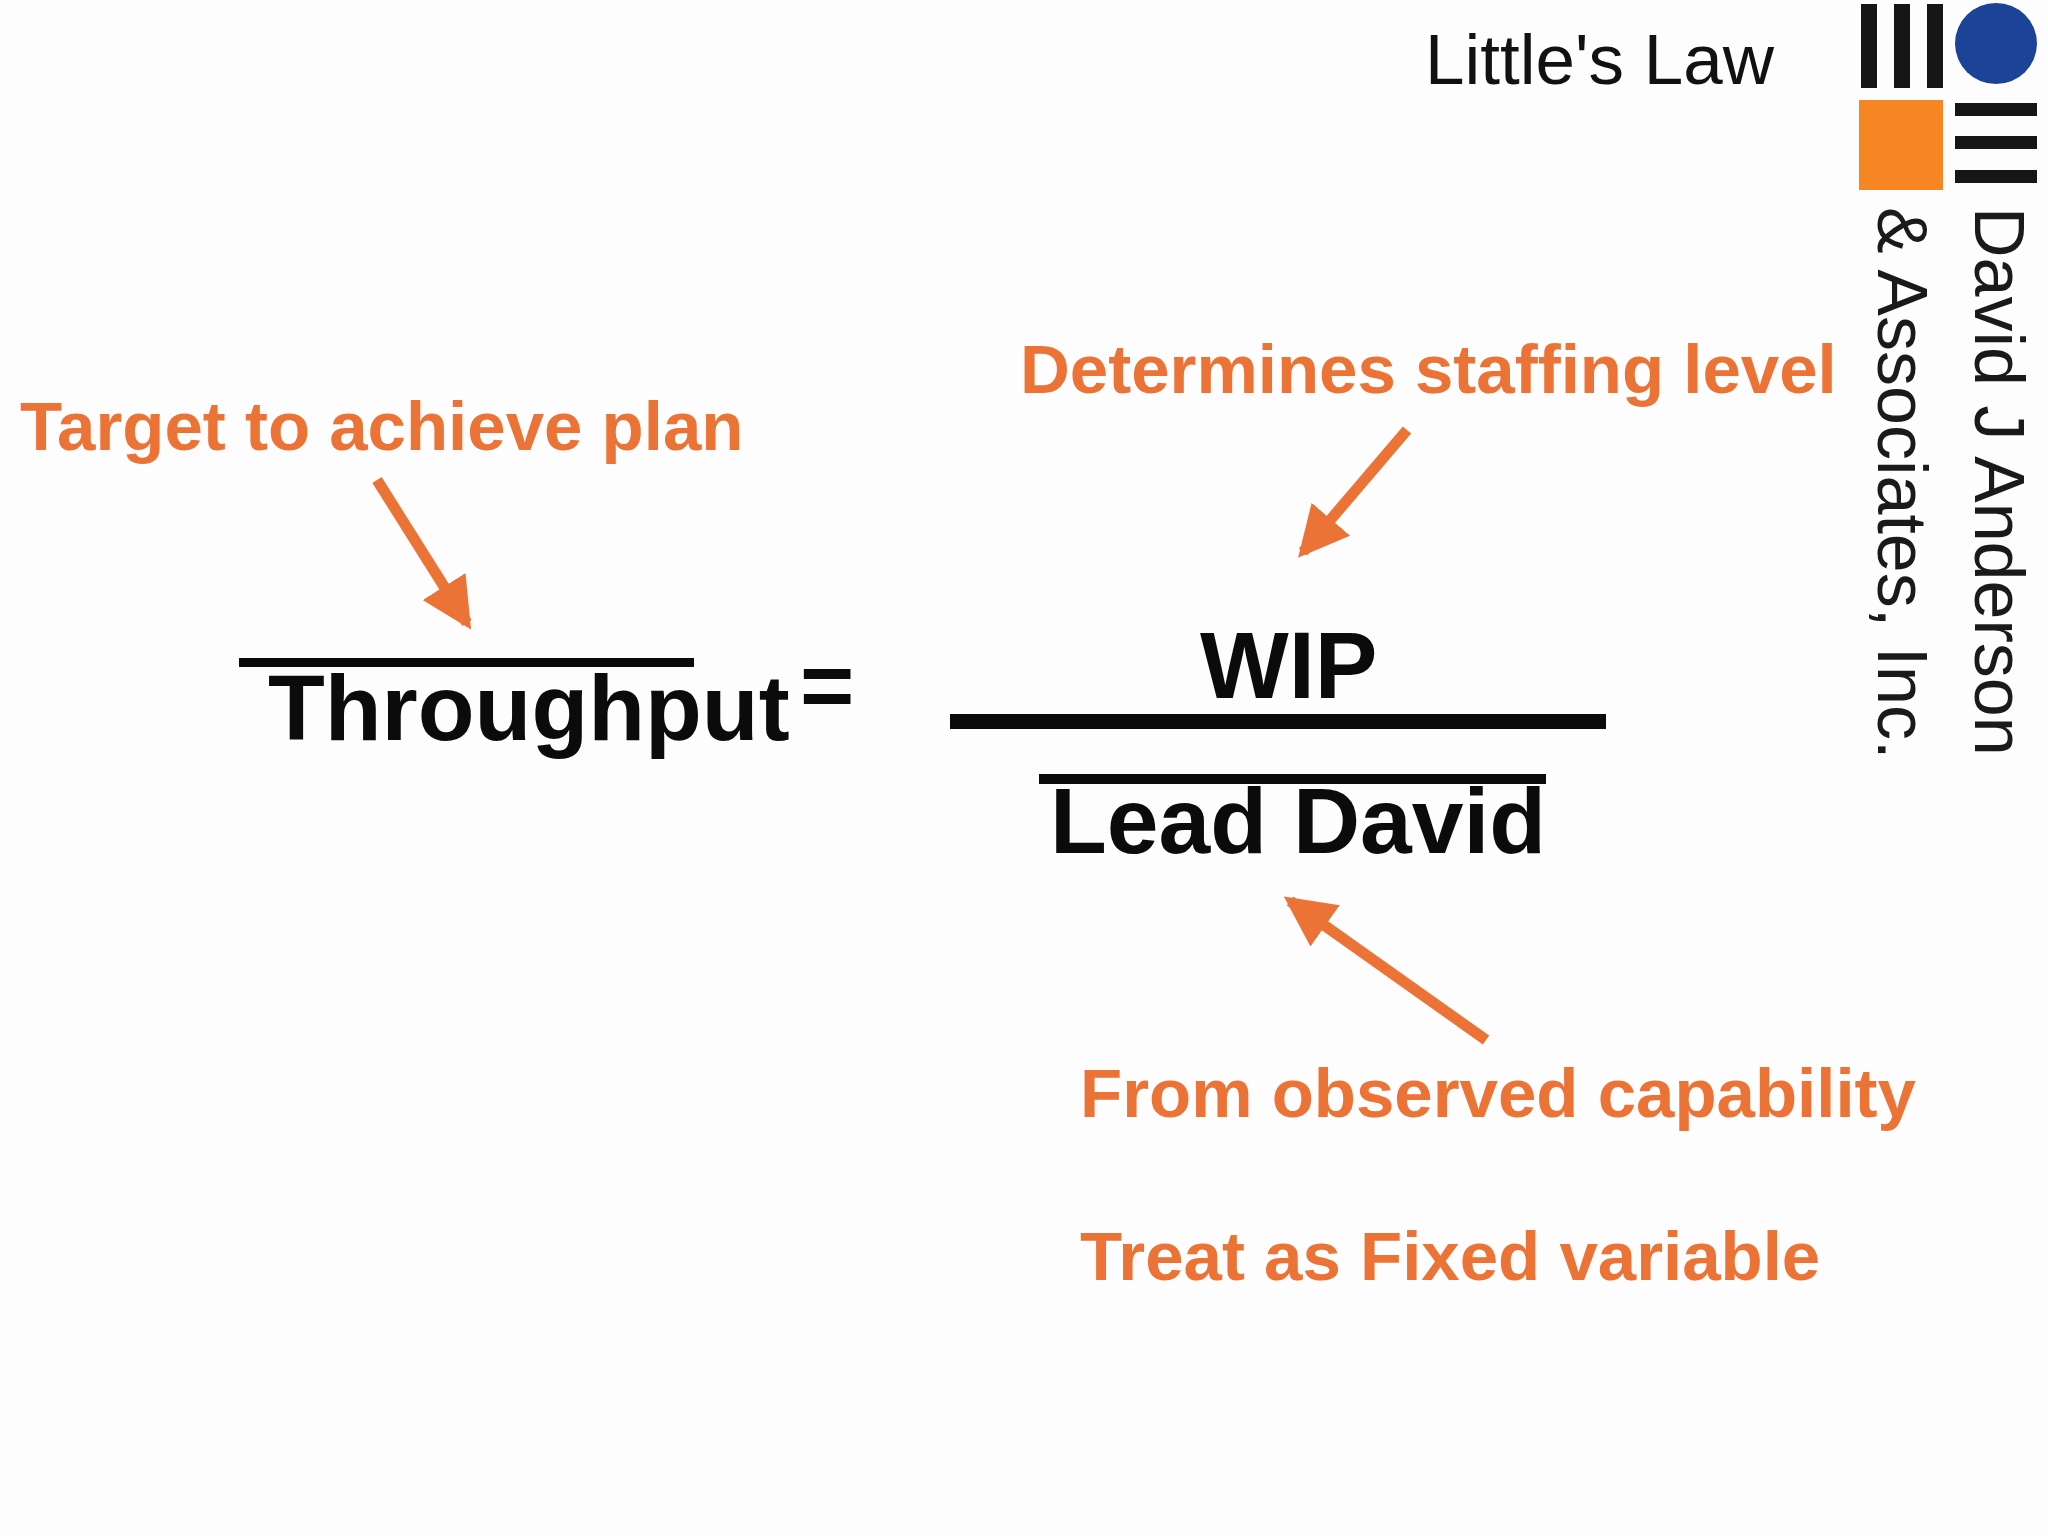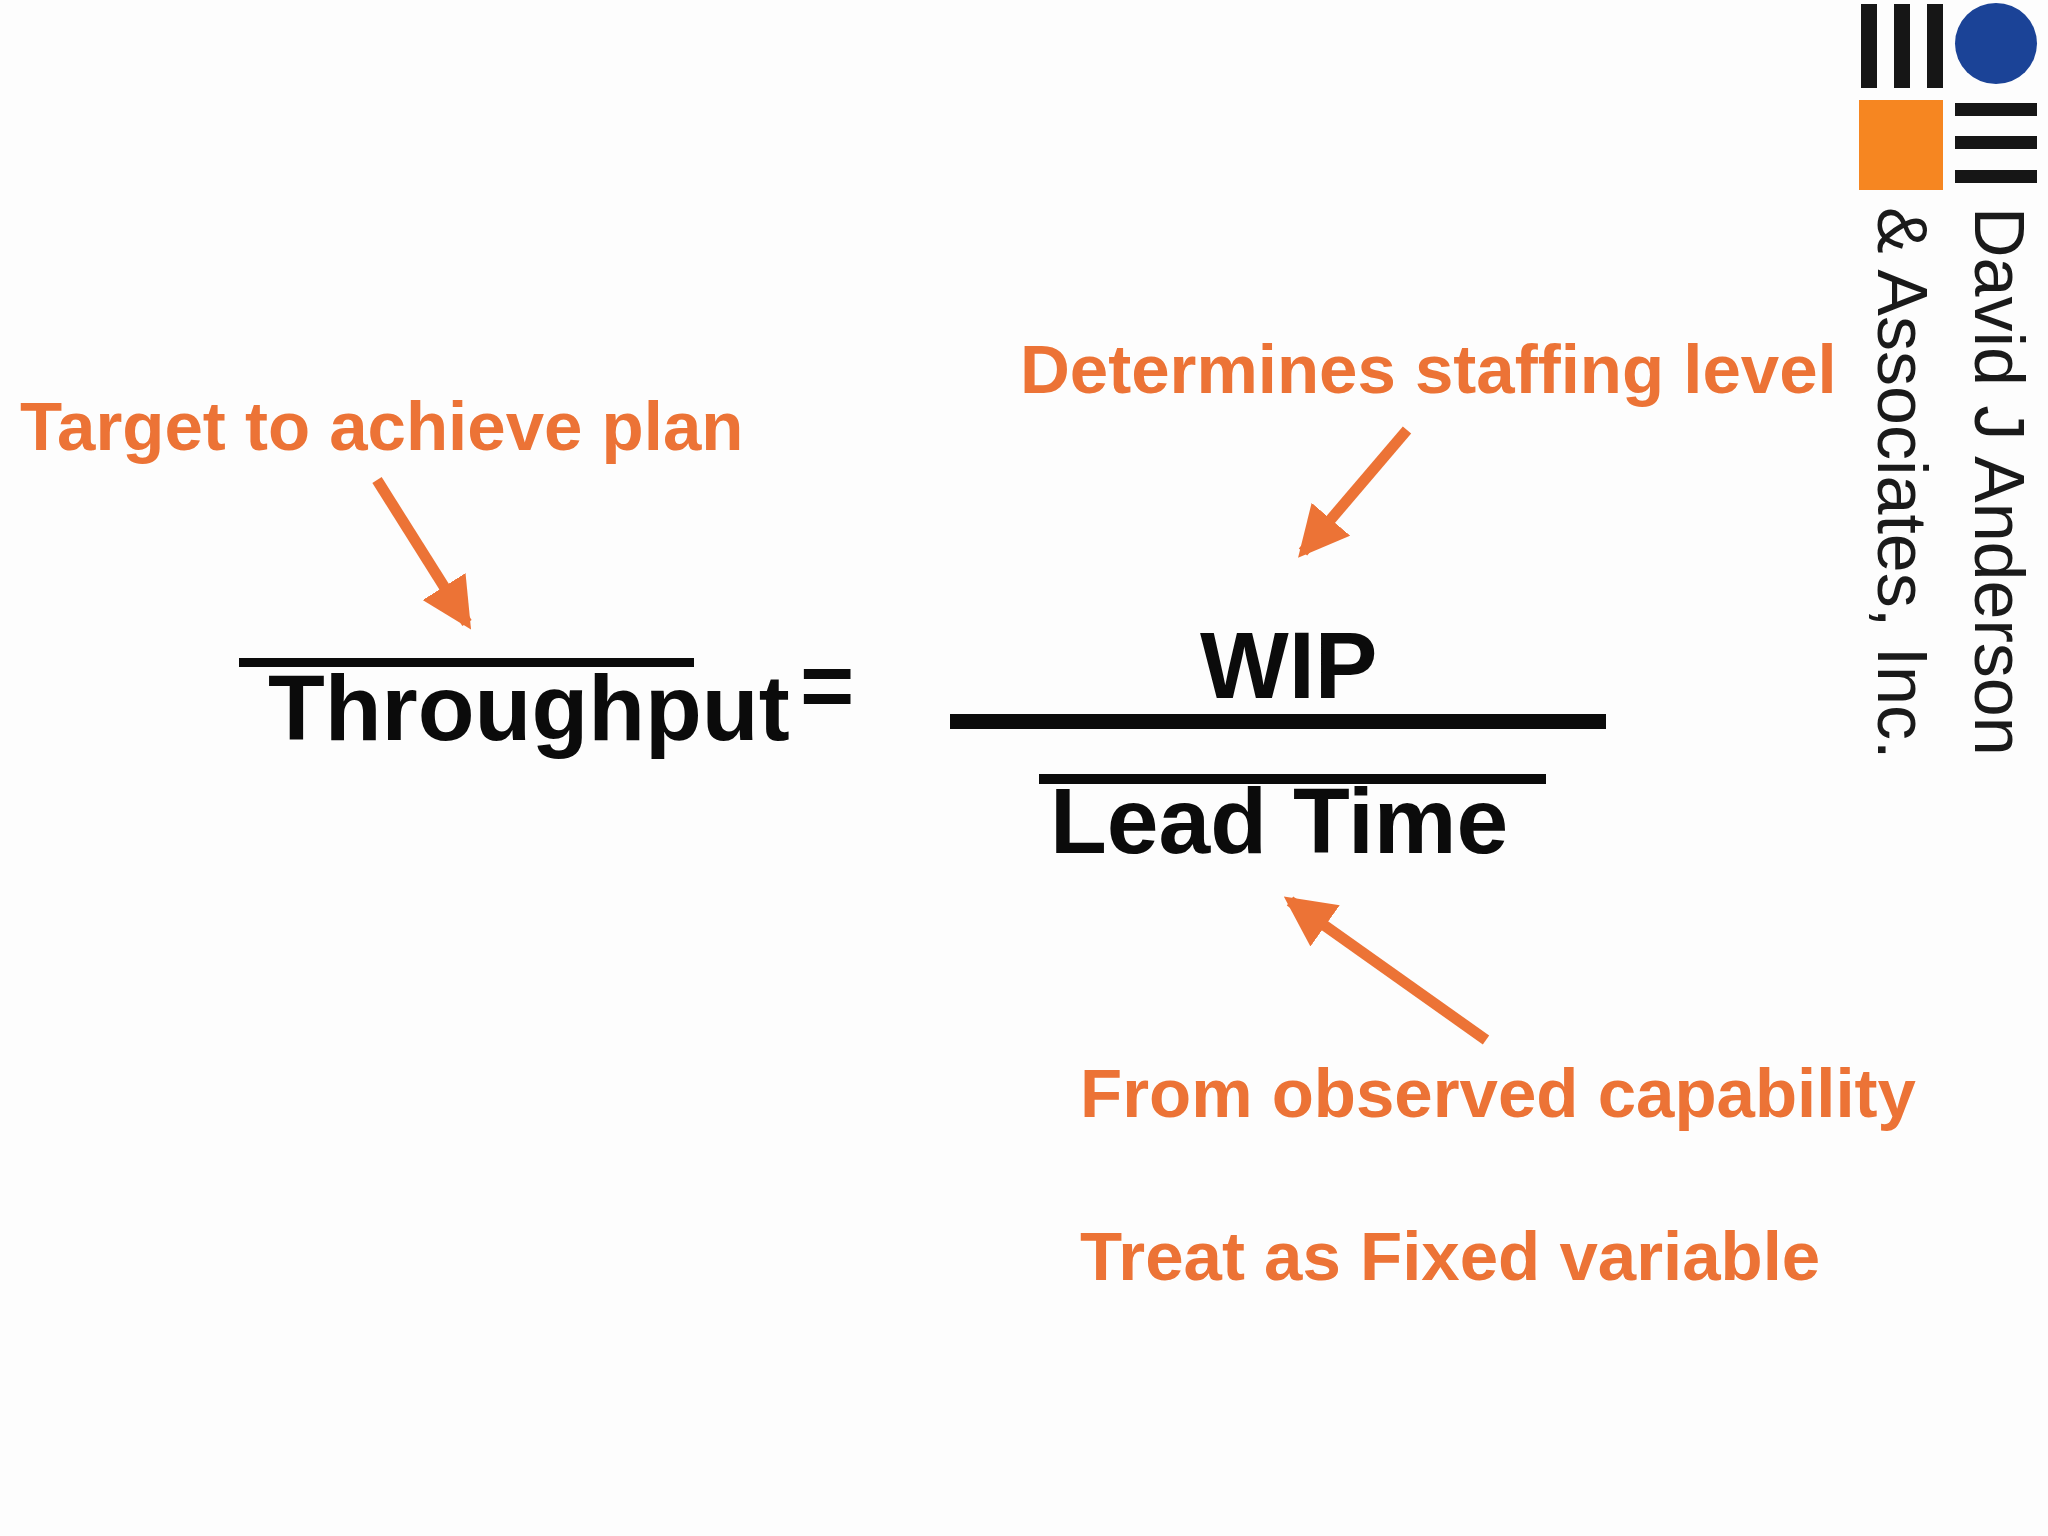--- a/index.html
+++ b/index.html
@@ -59,20 +59,21 @@
 
   
   svg.arrows{position:absolute;left:0;top:0;width:2048px;height:1536px;pointer-events:none;}
   .arrow-line{stroke:#EC7336;stroke-width:11;fill:none;}
 </style>
 </head>
 <body>
 
 <div id="slide">
 
+  <div class="abs title">Little's Law</div>
 
   <div class="abs logo">
     <div class="vbar b1"></div>
     <div class="vbar b2"></div>
     <div class="vbar b3"></div>
     <div class="circle"></div>
     <div class="square"></div>
     <div class="hbar h1"></div>
     <div class="hbar h2"></div>
     <div class="hbar h3"></div>
@@ -87,21 +88,21 @@
   <div class="abs note note-target">Target to achieve plan</div>
   <div class="abs note note-observed">From observed capability</div>
   <div class="abs note note-fixed">Treat as Fixed variable</div>
 
   <div class="rule throughput-overline"></div>
   <div class="abs formula-word throughput">Throughput</div>
   <div class="abs formula-word equals">=</div>
   <div class="abs formula-word wip">WIP</div>
   <div class="rule fraction-bar"></div>
   <div class="rule leadtime-overline"></div>
-  <div class="abs formula-word leadtime">Lead Time</div>
+  <div class="abs formula-word leadtime">Lead David</div>
 
   <svg class="arrows" viewBox="0 0 2048 1536">
     <defs>
       <marker id="ah" viewBox="0 0 10 10" refX="8.5" refY="5" markerWidth="4.6" markerHeight="4.6" orient="auto-start-reverse">
         <path d="M0,0 L10,5 L0,10 z" fill="#EC7336"></path>
       </marker>
     </defs>
     <line class="arrow-line" x1="377" y1="480" x2="467" y2="623" marker-end="url(#ah)"></line>
     <line class="arrow-line" x1="1407" y1="430" x2="1303" y2="552" marker-end="url(#ah)"></line>
     <line class="arrow-line" x1="1486" y1="1040" x2="1290" y2="901" marker-end="url(#ah)"></line>

